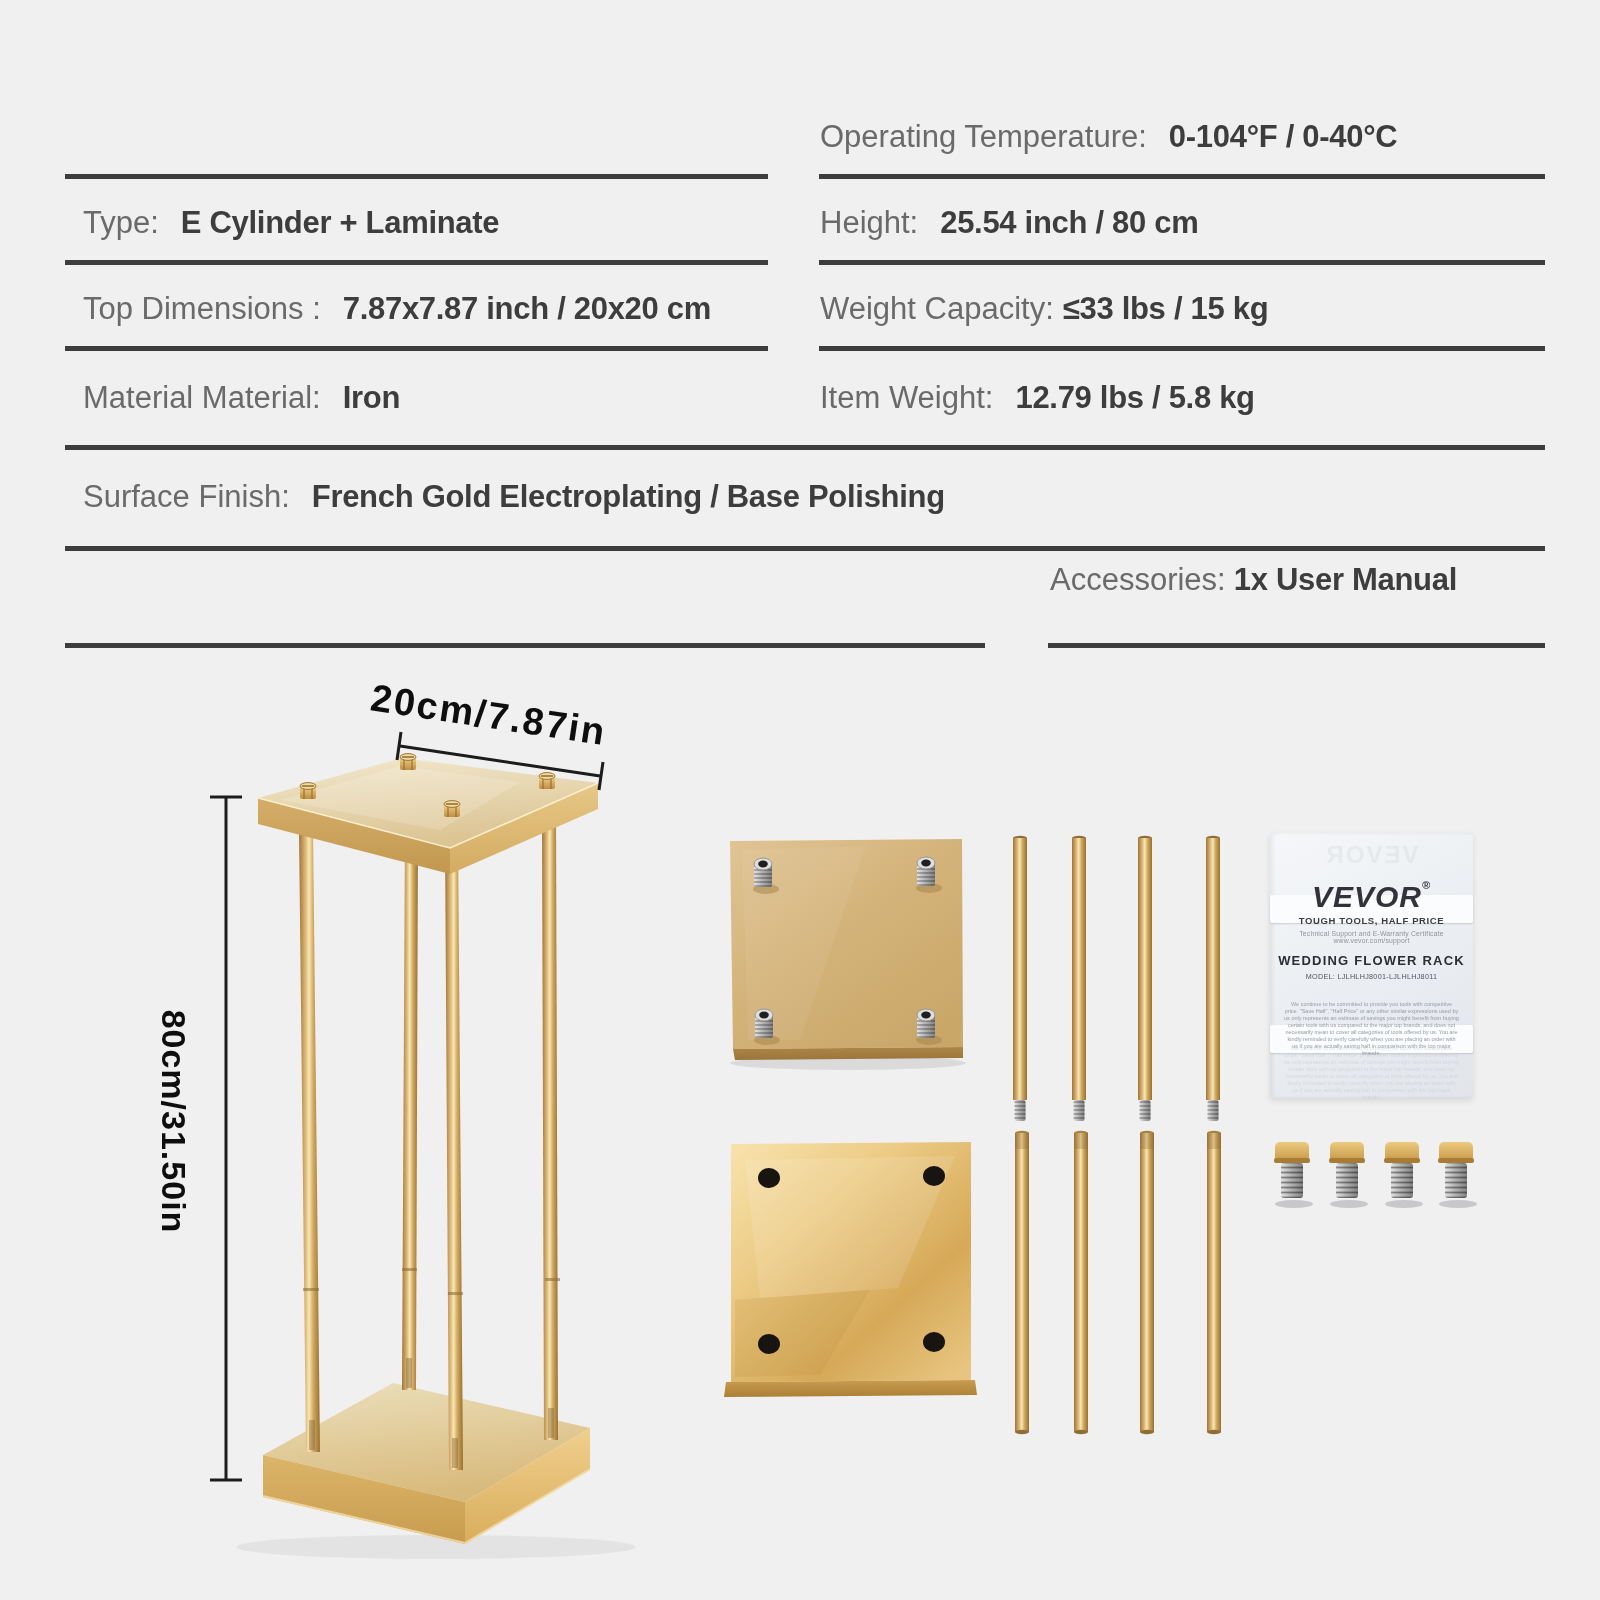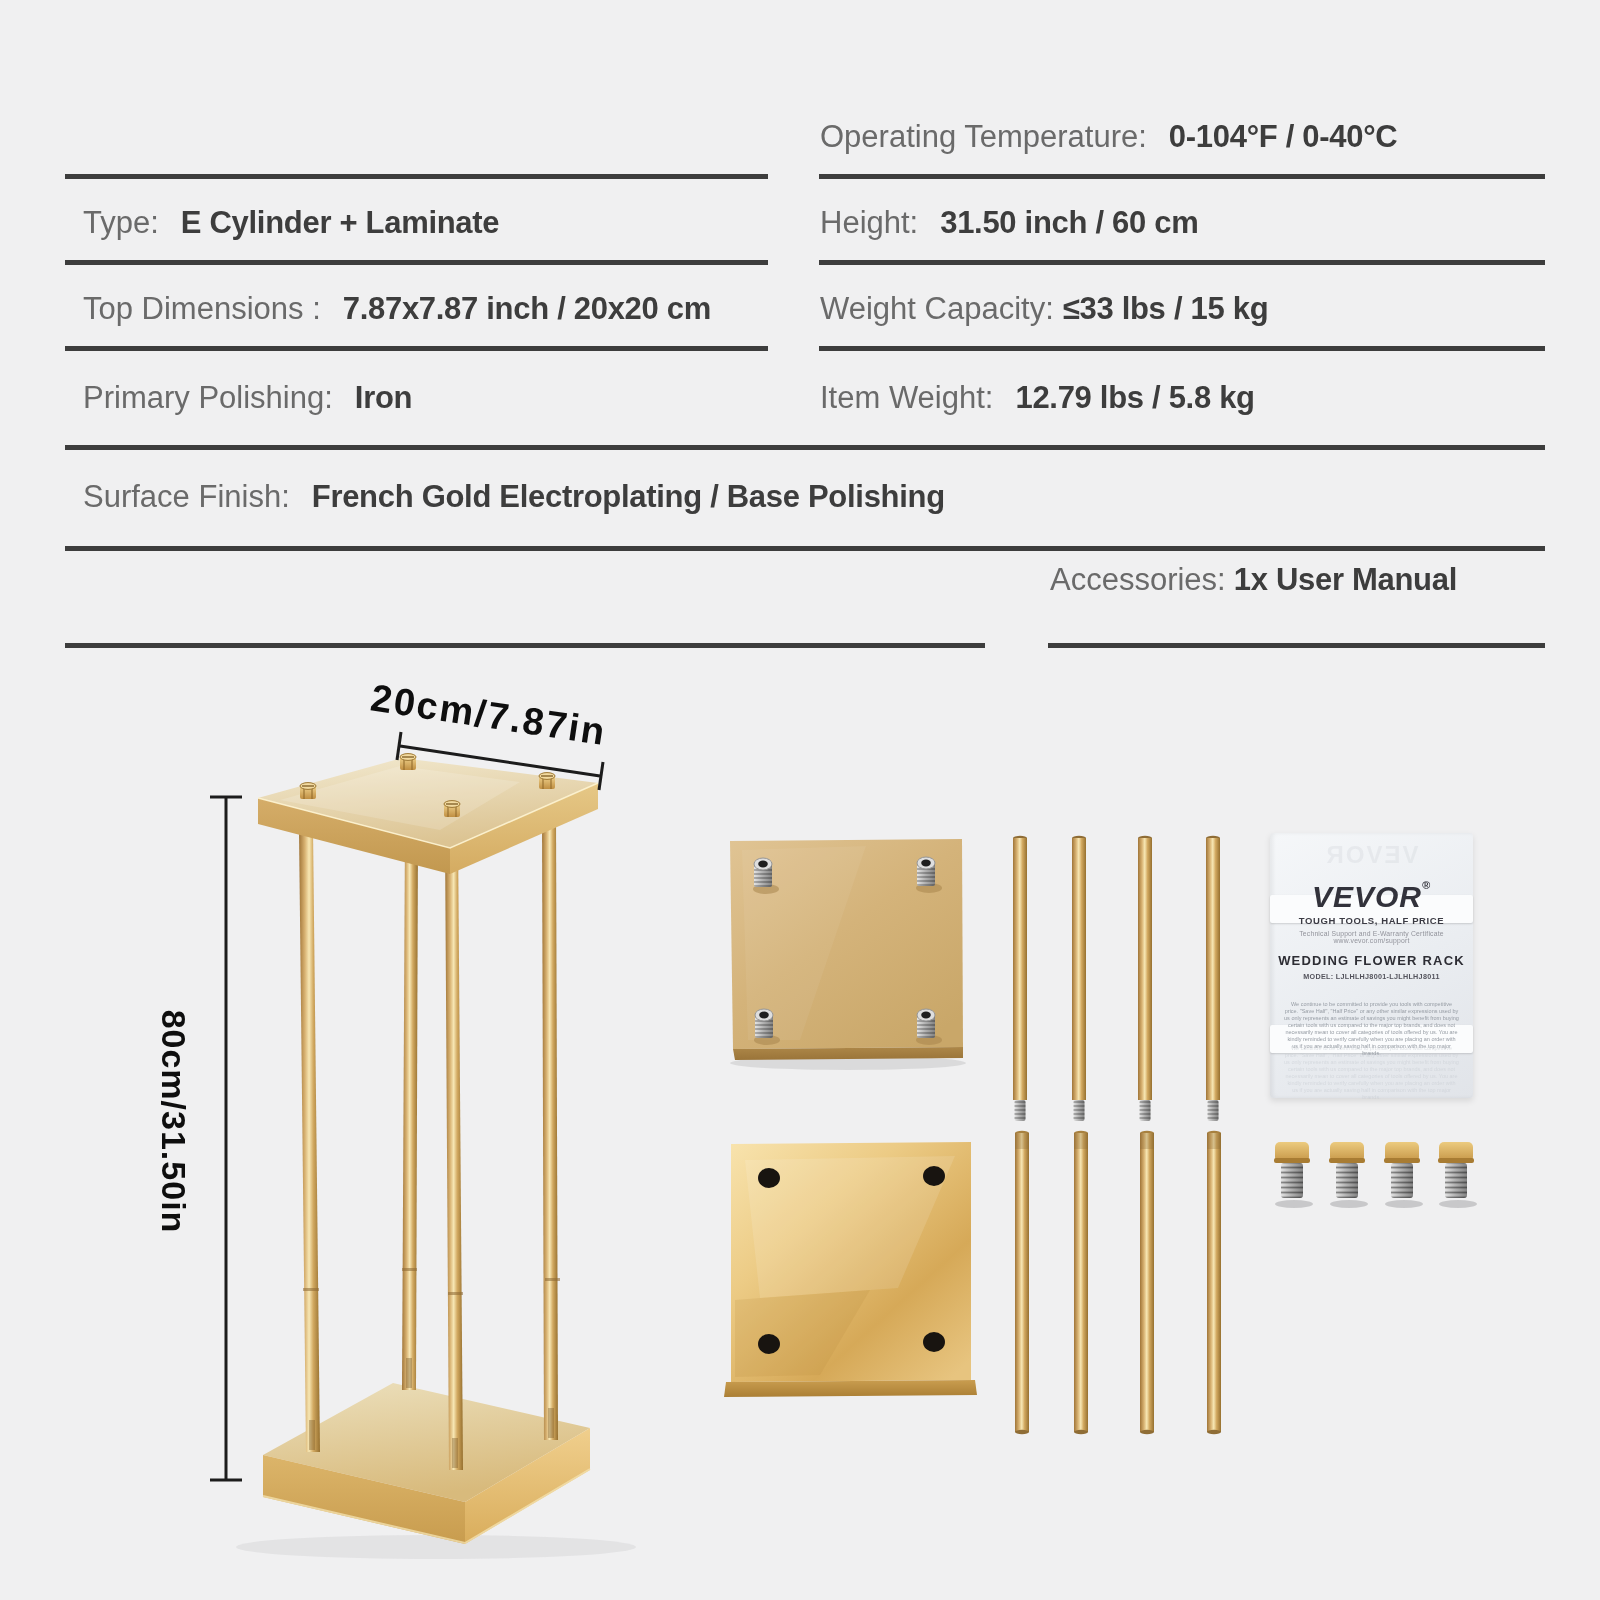--- a/index.html
+++ b/index.html
@@ -23,50 +23,50 @@
   .manual{position:absolute;left:1270px;top:833px;width:203px;height:265px;border-radius:3px;
           background:linear-gradient(150deg,#f5f7f9 0%,#eaedf1 55%,#e1e4e9 100%);
           box-shadow:0 3px 6px rgba(0,0,0,.10), inset 3px 0 4px rgba(0,0,0,.06);}
   .manual > div{position:absolute;left:0;width:100%;text-align:center;}
   .m-brand{top:46px;font-size:30px;font-weight:bold;letter-spacing:1px;color:#32323b;font-style:italic;}
   .m-brand sup{font-size:11px;vertical-align:18px;font-weight:bold;}
   .m-ghost-brand{top:8px;font-size:24px;font-weight:bold;letter-spacing:2px;color:#9aa2ac;opacity:.12;transform:scaleX(-1);}
   .m-tagline{top:82px;font-size:9.5px;font-weight:bold;letter-spacing:.6px;color:#3b3b44;}
   .m-support{top:97px;font-size:6.8px;color:#92939b;letter-spacing:.2px;}
   .m-title{top:120px;font-size:13px;font-weight:bold;letter-spacing:1.2px;color:#2d2d34;}
-  .m-model{top:139px;font-size:7.2px;font-weight:bold;letter-spacing:.3px;color:#53535c;}
+  .m-model{top:139px;font-size:7.2px;font-weight:normal;letter-spacing:.3px;color:#53535c;}
   .m-para{top:168px;font-size:5.5px;line-height:7px;color:#969ca4;padding:0 14px;box-sizing:border-box;text-align:center;}
   .m-para.ghost{top:212px;color:#c6cbd1;opacity:.55;filter:blur(.3px);}
   .spine-tab{position:absolute;width:5px;height:28px;left:-2px;background:#fbfcfd;border-radius:2px;box-shadow:0 1px 2px rgba(0,0,0,.15);}
   .tab1{top:62px;} .tab2{top:192px;}
 
   svg{position:absolute;left:0;top:0;}
 </style>
 </head>
 <body>
 
 <div class="page">
 
   <div class="cell" style="left:820px;top:118px">
     <span class="lbl">Operating Temperature:</span><span class="val">0-104°F / 0-40°C</span>
   </div>
   <div class="cell" style="left:83px;top:204px">
     <span class="lbl">Type:</span><span class="val">E Cylinder + Laminate</span>
   </div>
   <div class="cell" style="left:820px;top:204px">
-    <span class="lbl">Height:</span><span class="val">31.50 inch / 60 cm</span>
+    <span class="lbl">Height:</span><span class="val">25.54 inch / 80 cm</span>
   </div>
   <div class="cell" style="left:83px;top:290px">
     <span class="lbl">Top Dimensions :</span><span class="val">7.87x7.87 inch / 20x20 cm</span>
   </div>
   <div class="cell tight" style="left:820px;top:290px">
     <span class="lbl">Weight Capacity:</span><span class="val">≤33 lbs / 15 kg</span>
   </div>
   <div class="cell" style="left:83px;top:379px">
-    <span class="lbl">Primary Polishing:</span><span class="val">Iron</span>
+    <span class="lbl">Material Material:</span><span class="val">Iron</span>
   </div>
   <div class="cell" style="left:820px;top:379px">
     <span class="lbl">Item Weight:</span><span class="val">12.79 lbs / 5.8 kg</span>
   </div>
   <div class="cell" style="left:83px;top:478px">
     <span class="lbl">Surface Finish:</span><span class="val">French Gold Electroplating / Base Polishing</span>
   </div>
   <div class="cell flush" style="left:1050px;top:561px">
     <span class="lbl">Accessories:</span><span class="val">1x User Manual</span>
   </div>

